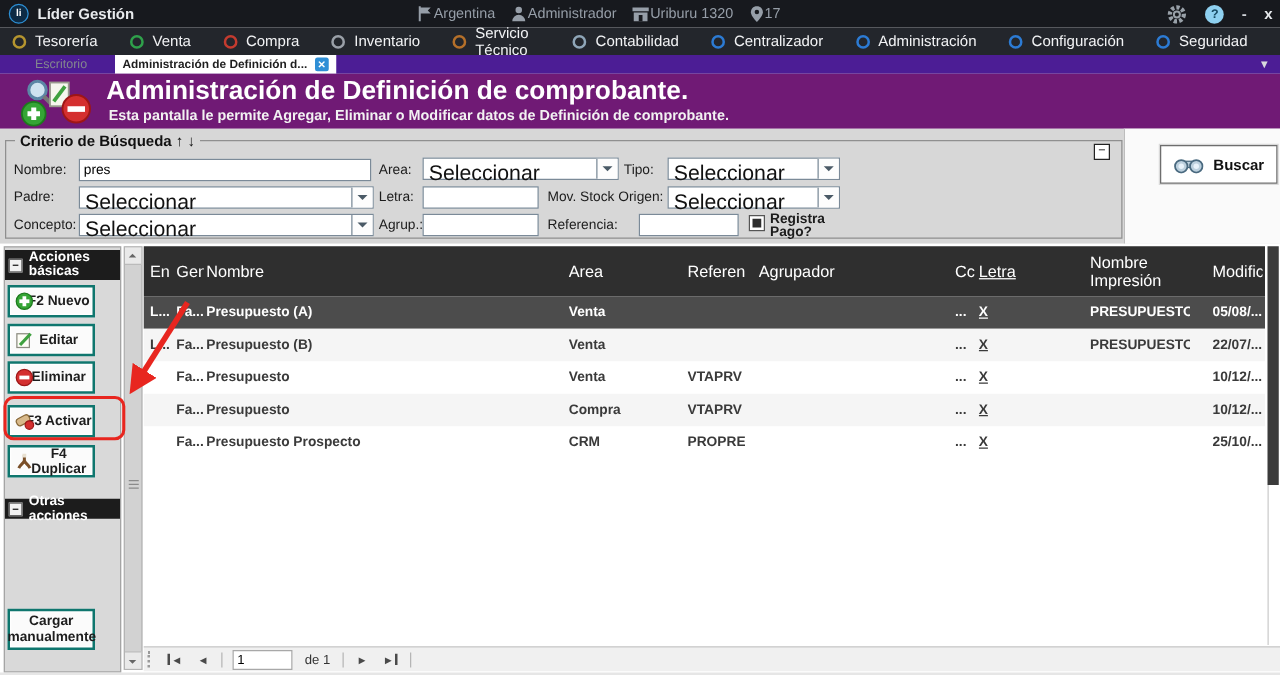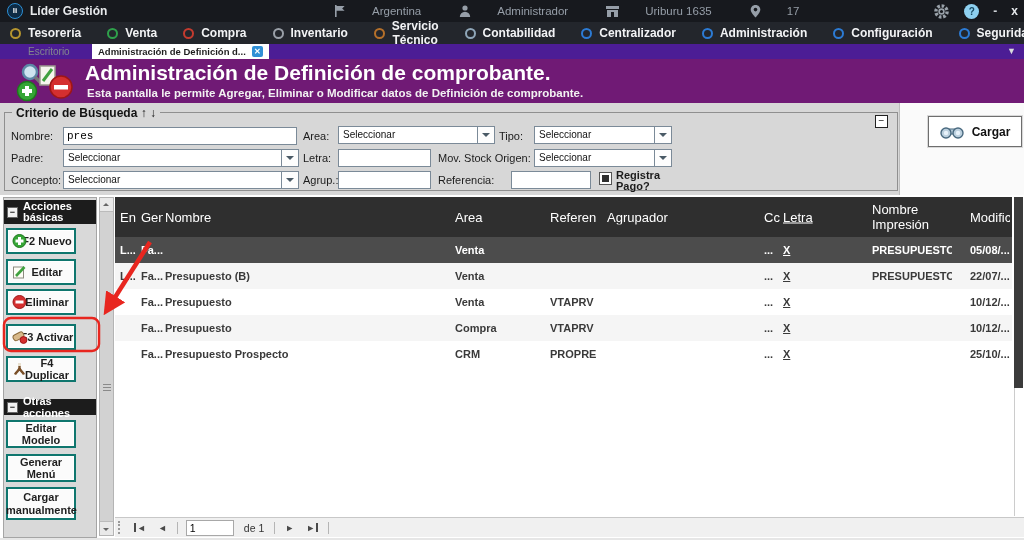--- a/index.html
+++ b/index.html
@@ -5,35 +5,35 @@
   html,body{margin:0;padding:0;background:#555;}
   #screen{position:relative;width:1024px;height:540px;background:#ffffff;
           font-family:"Liberation Sans",sans-serif;overflow:hidden;}
 
   
   .titlebar{position:absolute;left:0;top:0;width:1024px;height:22px;background:#17191e;}
   .logo{position:absolute;left:7px;top:3px;width:16px;height:16px;border-radius:50%;
         background:#0d2b45;border:1.5px solid #2d8fd4;box-sizing:border-box;
         color:#fff;font-size:8px;font-weight:bold;text-align:center;line-height:13px;}
   .appname{position:absolute;left:30px;top:4px;color:#e8eaed;font-size:12px;font-weight:bold;}
-  .tb-center{position:absolute;left:333px;top:0;height:22px;display:flex;align-items:center;gap:25px;
+  .tb-center{position:absolute;left:333px;top:0;height:22px;display:flex;align-items:center;gap:0;
              color:#969ea8;font-size:11.5px;}
   .tb-center .lbl{margin-right:12px;}
   .tb-right{position:absolute;right:6px;top:0;height:22px;display:flex;align-items:center;gap:14px;}
   .helpcircle{width:15px;height:15px;border-radius:50%;background:#8ed0f0;color:#174a63;
               font-size:10px;font-weight:bold;text-align:center;line-height:15px;}
   .winmin{color:#cfd3d8;font-size:12px;font-weight:bold;}
   .winclose{color:#e6e9ec;font-size:12px;font-weight:bold;}
 
   
   .menubar{position:absolute;left:0;top:22px;width:1024px;height:22px;background:#23262c;
            display:flex;align-items:center;padding-left:10px;box-sizing:border-box;}
   .mitem{display:flex;align-items:center;gap:7px;margin-right:26px;cursor:default;}
   .ring{width:7px;height:7px;border-radius:50%;border:2px solid #888;flex:0 0 auto;}
-  .mlabel{color:#f2f3f5;font-size:12px;font-weight:bold;text-align:center;}
+  .mlabel{color:#f2f3f5;font-size:12px;font-weight:normal;}
 
   
   .tabbar{position:absolute;left:0;top:44px;width:1024px;height:15px;background:#4c1d95;}
   .tab-inactive{position:absolute;left:14px;top:0;height:15px;line-height:15px;padding:0 14px;
                 color:#83878e;font-size:10px;}
   .tab-active{position:absolute;left:92px;top:0;height:15px;background:#ffffff;
               display:flex;align-items:center;padding:0 6px;gap:6px;}
   .tab-active .t{color:#1e1e1e;font-size:9.5px;font-weight:bold;white-space:nowrap;}
   .tabx{width:11px;height:11px;background:#2f8fd6;color:#fff;font-size:8px;line-height:11px;
         text-align:center;border-radius:2px;font-weight:bold;}
@@ -49,23 +49,23 @@
   .searchband{position:absolute;left:0;top:103px;width:1024px;height:92px;background:#d7d7d7;}
   .buscarpanel{position:absolute;left:899px;top:0;width:125px;height:92px;background:#fafafa;border-left:1px solid #bdbdbd;box-sizing:border-box;}
   .fbox{position:absolute;left:4px;top:9px;width:894px;height:79px;border:1px solid #8f8f8f;box-sizing:border-box;}
   .flegend{position:absolute;left:8px;top:2px;background:#d7d7d7;padding:0 4px;
            font-size:12px;font-weight:bold;color:#111;}
   .collapsebtn{position:absolute;left:870px;top:2px;width:13px;height:13px;background:#fff;
                border:1px solid #222;box-sizing:border-box;font-size:10px;line-height:10px;
                text-align:center;color:#111;}
   .flabel{position:absolute;font-size:11px;color:#1c1c1c;white-space:nowrap;}
   .tinput{position:absolute;height:18px;border:1px solid #7b8a98;background:#fff;
-          font-family:Liberation Mono, monospace;font-size:11px;padding:0 3px;box-sizing:border-box;}
+          font-family:Liberation Sans, sans-serif;font-size:11px;padding:0 3px;box-sizing:border-box;}
   .selbox{position:absolute;height:18px;border:1px solid #7b8a98;background:#fff;box-sizing:border-box;}
-  .selbox .txt{position:absolute;left:4px;top:2px;right:18px;font-size:10px;color:#111;
+  .selbox .txt{position:absolute;left:4px;top:2px;right:18px;font-size:17px;color:#111;
                overflow:hidden;white-space:nowrap;}
   .selbox .dd{position:absolute;right:0;top:0;bottom:0;width:16px;border-left:1px solid #7b8a98;background:#fdfdfd;}
   .selbox .dd:after{content:"";position:absolute;left:4px;top:6px;border:4px solid transparent;border-top-color:#4a5a66;}
   .chk{position:absolute;width:13px;height:13px;background:#fff;border:1px solid #555;box-sizing:border-box;}
   .chk .inner{position:absolute;left:2px;top:2px;width:7px;height:7px;background:#2e2e2e;}
   .regpago{position:absolute;font-size:11px;font-weight:bold;color:#1c1c1c;line-height:11px;width:62px;}
   .buscarbtn{position:absolute;left:28px;top:13px;width:94px;height:31px;background:#fff;
              border:1px solid #6e6e6e;box-shadow:0 0 0 1px #d9d9d9;box-sizing:border-box;
              display:flex;align-items:center;justify-content:center;gap:8px;}
   .buscarbtn .bl{font-size:12px;font-weight:bold;color:#111;}
@@ -146,21 +146,21 @@
       <svg width="14" height="14" viewBox="0 0 14 14">
           <circle cx="7" cy="4" r="2.6" fill="#969ea8"></circle>
           <path d="M1.8 13 a5.2 5.2 0 0 1 10.4 0 z" fill="#969ea8"></path>
         </svg>
       <span class="lbl">Administrador</span>
       <svg width="15" height="14" viewBox="0 0 15 14">
           <rect x="1" y="2" width="13" height="3" fill="#969ea8"></rect>
           <rect x="2" y="6" width="11" height="7" fill="#969ea8"></rect>
           <rect x="6" y="8" width="3" height="5" fill="#17191e"></rect>
         </svg>
-      <span class="lbl">Uriburu 1635</span>
+      <span class="lbl">Uriburu 1320</span>
       <svg width="13" height="14" viewBox="0 0 13 14">
           <path d="M6.5 1 C3.4 1 1.7 3.2 1.7 5.8 C1.7 9 6.5 13.5 6.5 13.5 C6.5 13.5 11.3 9 11.3 5.8 C11.3 3.2 9.6 1 6.5 1 z" fill="#969ea8"></path>
           <circle cx="6.5" cy="5.6" r="1.8" fill="#17191e"></circle>
         </svg>
       <span>17</span>
     </div>
     <div class="tb-right">
       <svg width="17" height="17" viewBox="0 0 17 17">
           <circle cx="8.5" cy="8.5" r="5.6" fill="none" stroke="#98a0a8" stroke-width="3.4" stroke-dasharray="2.6 1.7"></circle>
           <circle cx="8.5" cy="8.5" r="2.4" fill="none" stroke="#98a0a8" stroke-width="1.6"></circle>
@@ -288,21 +288,21 @@
 
     <div class="buscarpanel">
       <div class="buscarbtn">
         <svg width="24" height="14" viewBox="0 0 24 14">
           <rect x="9.5" y="4" width="5" height="5" fill="#bcd0de" stroke="#49697f"></rect>
           <circle cx="6" cy="8" r="5" fill="#bcd0de" stroke="#49697f" stroke-width="1.4"></circle>
           <circle cx="18" cy="8" r="5" fill="#bcd0de" stroke="#49697f" stroke-width="1.4"></circle>
           <circle cx="6" cy="8" r="2.2" fill="#e8f2fa"></circle>
             <circle cx="18" cy="8" r="2.2" fill="#e8f2fa"></circle>
         </svg>
-        <span class="bl">Cargar</span>
+        <span class="bl">Buscar</span>
       </div>
     </div>
   </div>
 
   <div class="main">
 
     <div class="sidepanel">
       <div class="shead" style="top:2px;height:24px;">
         <span class="minus">−</span>
         <span style="line-height:11px;">Acciones básicas</span>
@@ -341,26 +341,20 @@
             <path d="M7.5 2.5 L7.5 7 M3 13 C4.5 10 6.5 9.5 7.5 7 M12 13 C10.5 10 8.5 9.5 7.5 7" fill="none" stroke="#7a4f28" stroke-width="2.4"></path>
             <rect x="6" y="1.5" width="3" height="3" fill="#e8e0d0"></rect>
           </svg>
         <span class="pad">F4 Duplicar</span>
       </div>
 
       <div class="shead" style="top:201px;height:16px;">
         <span class="minus">−</span>
         <span>Otras acciones</span>
       </div>
-      <div class="sbtn" style="top:222px;height:28px;">
-          <span>Editar Modelo</span>
-        </div>
-      <div class="sbtn" style="top:256px;height:28px;">
-          <span>Generar Menú</span>
-        </div>
       <div class="sbtn" style="top:289px;height:33px;line-height:13px;">
           <span style="width:70px;">Cargar manualmente</span>
         </div>
     </div>
 
     <div class="vscroll">
       <div class="varrow up">
           <div class="tri-up"></div>
         </div>
       <div class="varrow down">
@@ -385,20 +379,21 @@
         <span class="c7">Letra</span>
         <span class="c8">Nombre Impresión</span>
         <span class="c9">Modificado</span>
       </div>
       <div class="darkstrip"></div>
       <div class="stripline"></div>
 
       <div class="trow sel" style="top:40px;">
         <span class="cell c0">L...</span>
           <span class="cell c1">Fa...</span>
+          <span class="cell c2">Presupuesto (A)</span>
           <span class="cell c3">Venta</span>
           <span class="cell c4"></span>
           <span class="cell c5"></span>
           <span class="cell c6">...</span>
           <span class="cell c7">X</span>
           <span class="cell c8">PRESUPUESTO</span>
           <span class="cell c9">05/08/...</span>
       </div>
       <div class="trow alt" style="top:66px;">
         <span class="cell c0">L...</span>

